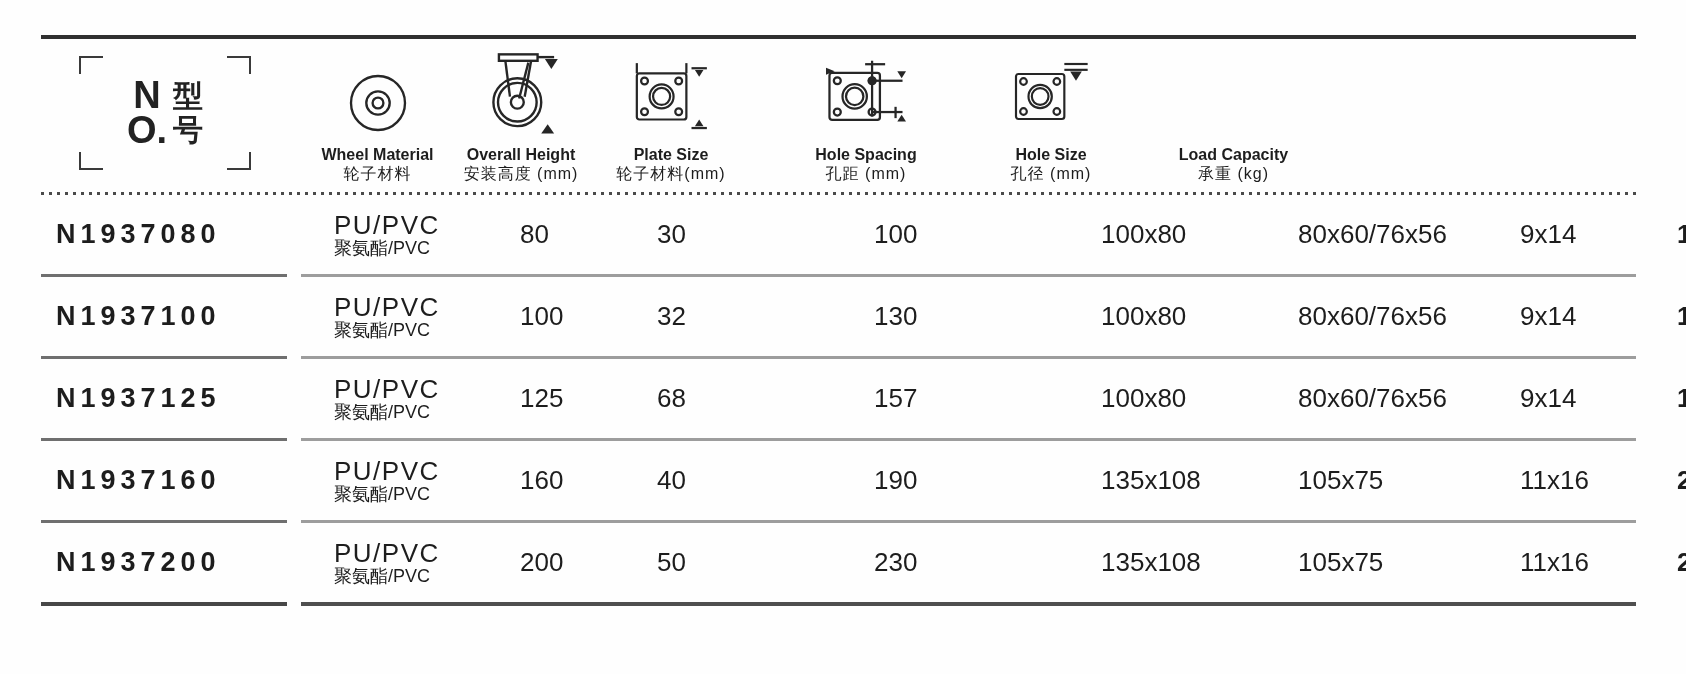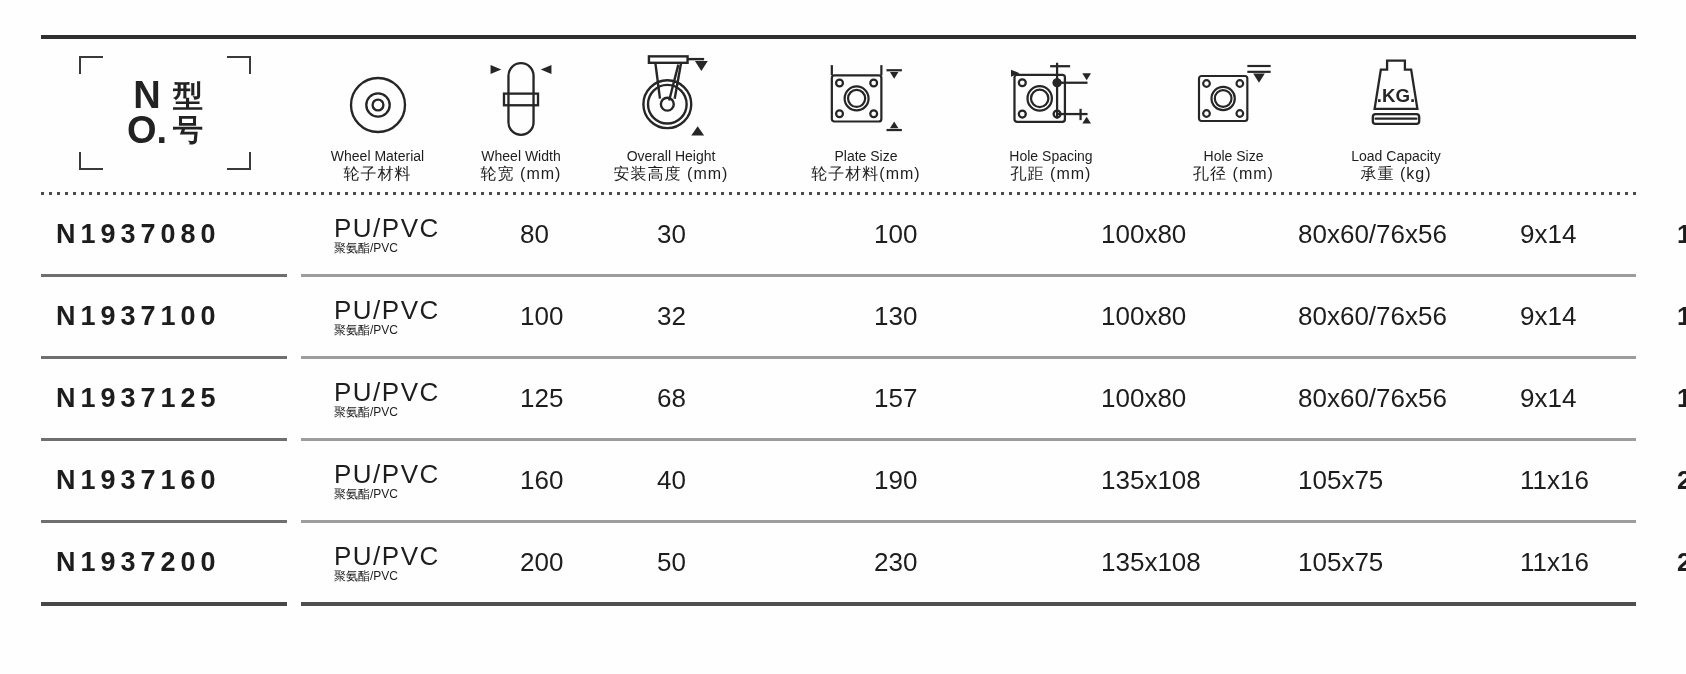--- a/index.html
+++ b/index.html
@@ -17,41 +17,41 @@
   .rule .seg-r{flex:1;background:#9d9d9d;}
   .rule.bottom{height:4px;}
   .rule.bottom .seg-l{background:#474747;}
   .rule.bottom .seg-r{background:#4f4f4f;}
   
   .grid{display:grid;grid-template-columns:248px 177px 110px 190px 200px 170px 195px 130px 175px;}
   
   .header-row{height:153px;align-items:end;}
   .hcell{display:flex;flex-direction:column;align-items:center;justify-content:flex-end;padding-bottom:8px;}
   .hcell .icon{display:flex;align-items:flex-end;justify-content:center;margin-bottom:7px;}
-  .hcell .en{font-weight:400;font-size:14px;line-height:1.15;white-space:nowrap;}
+  .hcell .en{font-weight:700;font-size:16px;line-height:1.15;white-space:nowrap;}
   .hcell .zh{font-size:16px;line-height:1.25;letter-spacing:1px;white-space:nowrap;}
   svg{display:block;}
   .ic{stroke:#262626;fill:none;stroke-width:2.6;}
   .icf{fill:#262626;stroke:none;}
   
   .model-head{position:relative;width:172px;height:114px;margin:0 auto 14px auto;
     display:flex;align-items:center;justify-content:center;gap:6px;}
   .model-head .corner{position:absolute;width:22px;height:16px;border:0 solid #3a3a3a;}
   .model-head .tl{left:0;top:0;border-left-width:2.5px;border-top-width:2.5px;}
   .model-head .tr{right:0;top:0;border-right-width:2.5px;border-top-width:2.5px;}
   .model-head .bl{left:0;bottom:0;border-left-width:2.5px;border-bottom-width:2.5px;}
   .model-head .br{right:0;bottom:0;border-right-width:2.5px;border-bottom-width:2.5px;}
   .model-head .latin{font-size:38px;font-weight:700;line-height:.92;text-align:center;color:#222;}
   .model-head .cjk{font-size:30px;font-weight:700;line-height:1.15;text-align:center;color:#222;}
   
   .row{height:79px;align-items:center;gap:27px;}
   .c-model{font-weight:700;font-size:27px;letter-spacing:5px;padding-left:15px;white-space:nowrap;}
   .c-mat{padding-left:18px;line-height:1.02;}
   .c-mat .en{font-size:26px;letter-spacing:1.5px;white-space:nowrap;}
-  .c-mat .zh{font-size:12px;white-space:nowrap;}
+  .c-mat .zh{font-size:18px;white-space:nowrap;}
   .c-num{text-align:left;font-size:26px;white-space:nowrap;}
   .c-load{font-weight:700;}
 </style>
 </head>
 <body>
 
 <div class="sheet">
   <div class="table">
 
     <div class="topline"></div>
@@ -75,32 +75,20 @@
             <circle class="ic" cx="40" cy="40" r="30"></circle>
             <circle class="ic" cx="40" cy="40" r="13"></circle>
             <circle class="ic" cx="40" cy="40" r="6"></circle>
           </svg>
         </span>
         <span class="en">Wheel Material</span>
         <span class="zh">轮子材料</span>
       </div>
 
 
-      <div class="hcell">
-        <span class="icon">
-          <svg width="86" height="84" viewBox="0 0 96 92">
-            <polygon class="icf" points="14,8 26,13 14,18"></polygon>
-            <polygon class="icf" points="82,8 70,13 82,18"></polygon>
-            <rect class="ic" x="34" y="6" width="28" height="80" rx="14"></rect>
-            <rect class="ic" x="29" y="40" width="38" height="13"></rect>
-          </svg>
-        </span>
-        <span class="en">Wheel Width</span>
-        <span class="zh">轮宽 (mm)</span>
-      </div>
 
       <div class="hcell">
         <span class="icon">
           <svg width="92" height="92" viewBox="0 0 100 100">
             <rect class="ic" x="26" y="8" width="42" height="7"></rect>
             <line class="ic" x1="68" y1="11" x2="86" y2="11"></line>
             <polygon class="icf" points="76,13 90,13 83,24"></polygon>
             <line class="ic" x1="33" y1="15" x2="38" y2="54"></line>
             <line class="ic" x1="61" y1="15" x2="54" y2="54"></line>
             <circle class="ic" cx="46" cy="60" r="26"></circle>
@@ -174,28 +162,20 @@
             <line class="ic" x1="64" y1="4" x2="92" y2="4"></line>
             <line class="ic" x1="64" y1="11" x2="92" y2="11"></line>
             <polygon class="icf" points="71,13 85,13 78,24"></polygon>
           </svg>
         </span>
         <span class="en">Hole Size</span>
         <span class="zh">孔径 (mm)</span>
       </div>
 
       <div class="hcell">
-        <span class="icon">
-          <svg width="82" height="84" viewBox="0 0 92 94">
-            <path class="ic" d="M36,4 h20 v10 h7 l7,44 H22 l7,-44 h7 z"></path>
-            <rect class="ic" x="20" y="64" width="52" height="11" rx="3"></rect>
-            <line class="ic" x1="22" y1="69" x2="70" y2="69"></line>
-            <text x="46" y="50" text-anchor="middle" font-family="Liberation Sans, sans-serif" font-size="21" font-weight="bold" fill="#262626">.KG.</text>
-          </svg>
-        </span>
         <span class="en">Load Capacity</span>
         <span class="zh">承重 (kg)</span>
       </div>
     </div>
 
     <div class="dotted"></div>
 
     <div class="grid row">
       <div class="c-model">N1937080</div>
       <div class="c-mat">

